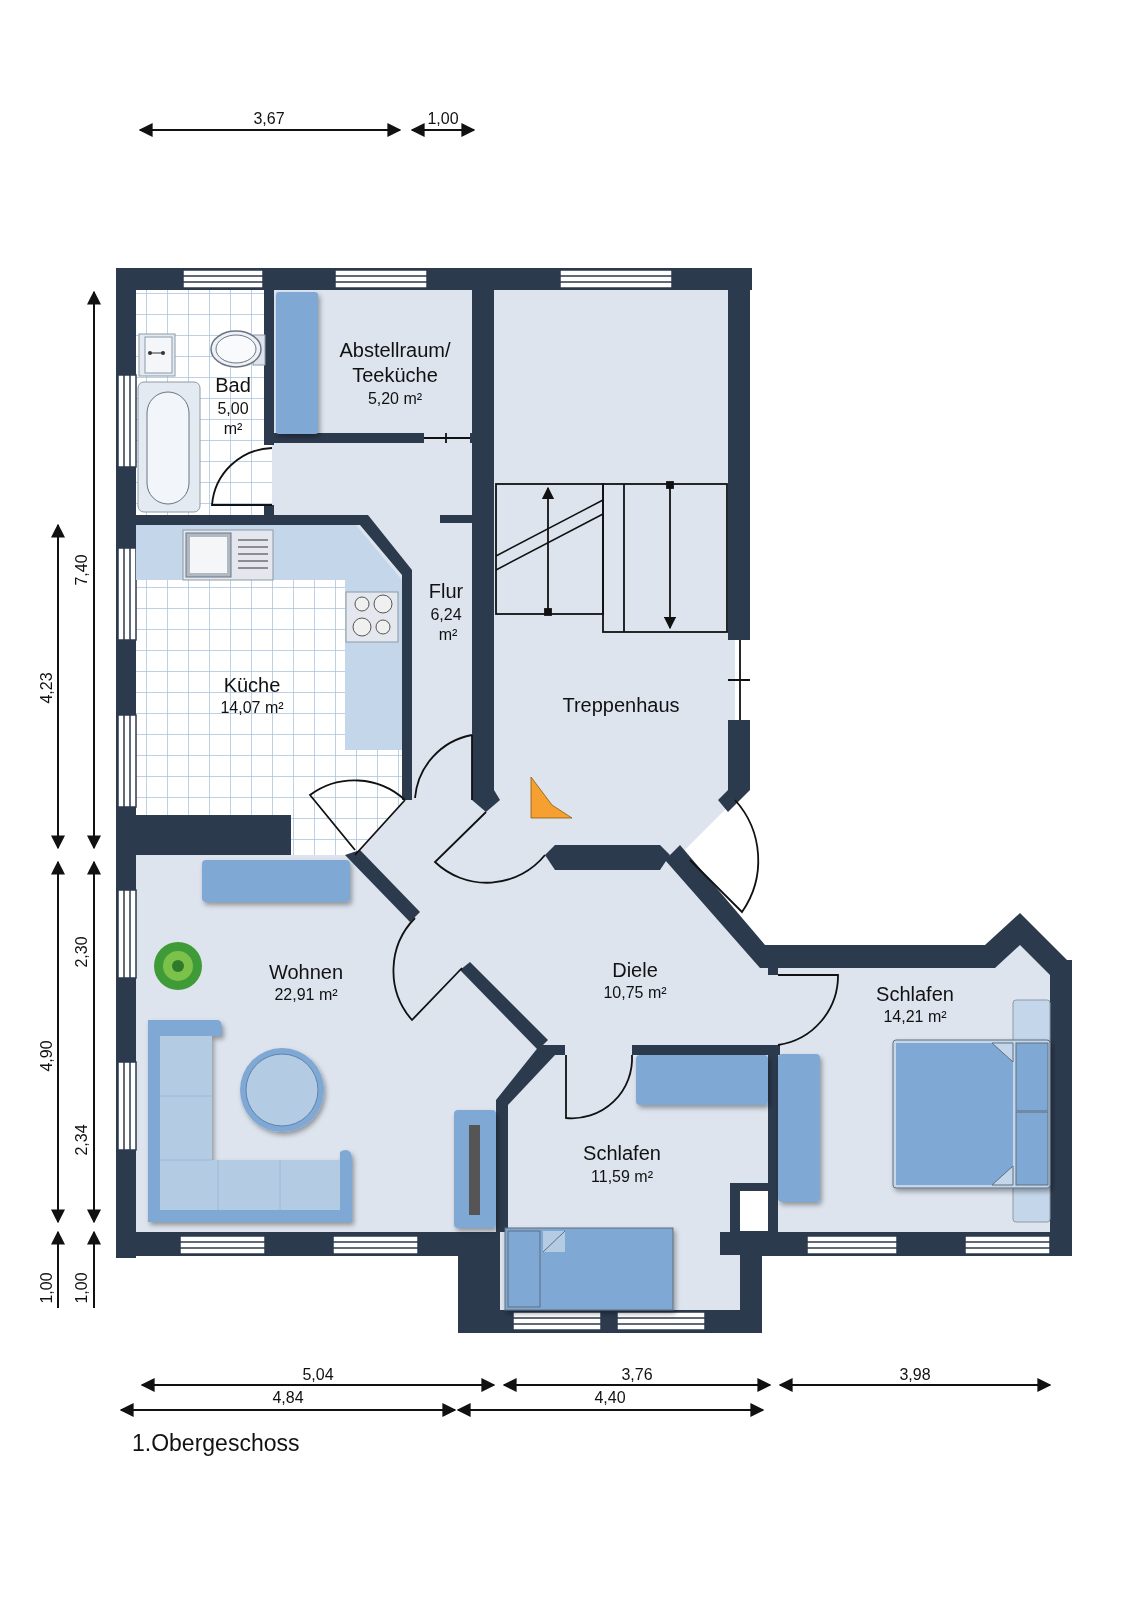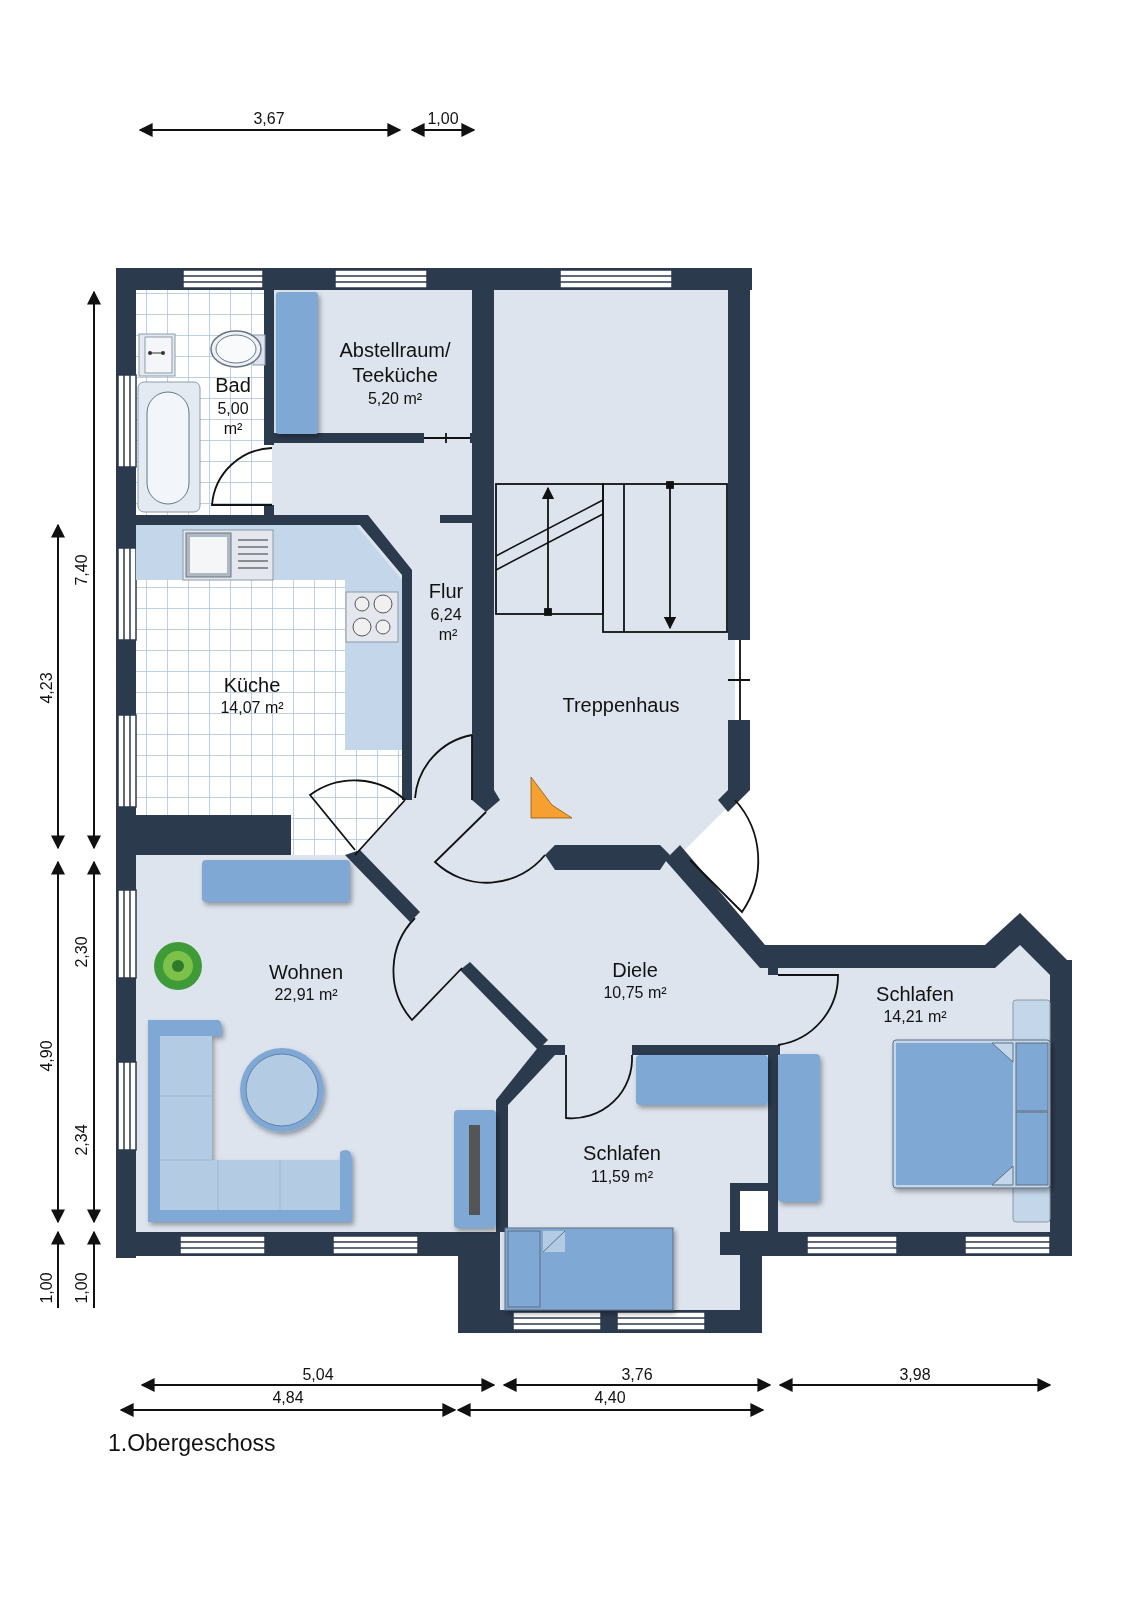--- a/index.html
+++ b/index.html
@@ -3,21 +3,21 @@
 <meta charset="utf-8">
 <style>
   html, body { margin:0; padding:0; background:#ffffff; }
   body { width:1131px; height:1600px; position:relative; overflow:hidden;
          font-family:"Liberation Sans", sans-serif; color:#111; }
   #plan { position:absolute; left:0; top:0; width:1131px; height:1600px; }
   .lbl { font-family:"Liberation Sans", sans-serif; fill:#111; }
   .room-name { font-size:20px; }
   .room-area { font-size:16px; }
   .dim { font-size:16px; }
-  .title { position:absolute; left:108px; top:1430px; font-size:23px;
+  .title { position:absolute; left:132px; top:1430px; font-size:23px;
            font-family:"Liberation Sans", sans-serif; color:#111; }
 </style>
 </head>
 <body>
 
 <svg id="plan" viewBox="0 0 1131 1600" xmlns="http://www.w3.org/2000/svg">
   <defs>
     <pattern id="tiles" width="21" height="21" patternUnits="userSpaceOnUse">
       <rect width="21" height="21" fill="#ffffff"></rect>
       <path d="M21 0 V21 M0 21 H21" stroke="#a9c2db" stroke-width="1.5" fill="none"></path>

